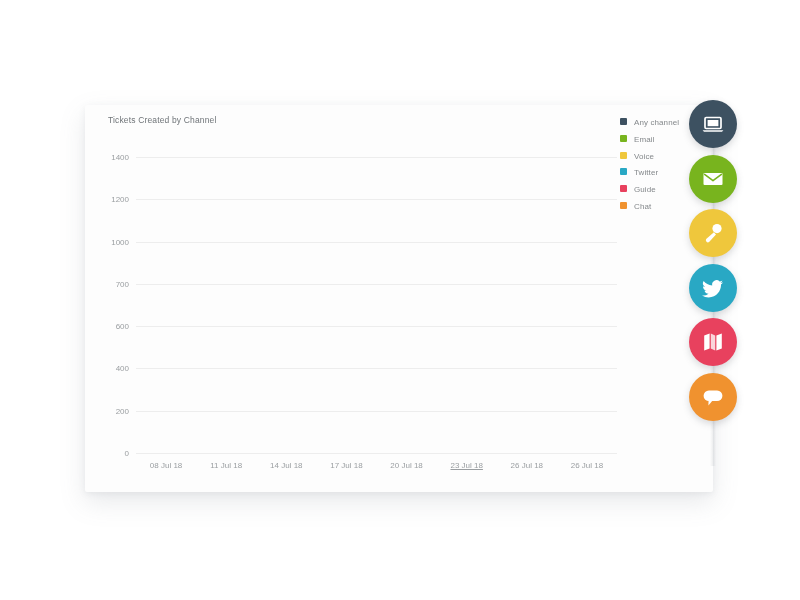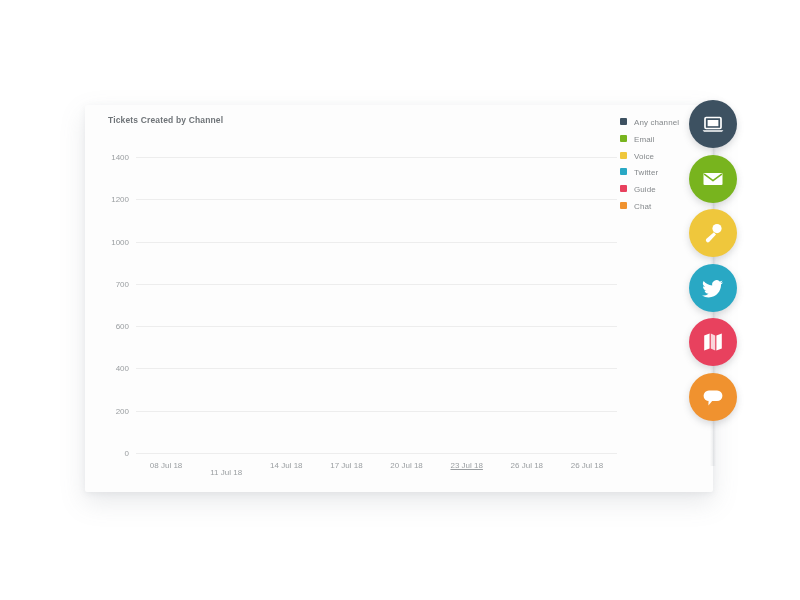--- a/index.html
+++ b/index.html
@@ -30,21 +30,20 @@
 
   
   #chart-title {
     position: absolute;
     left: 23px;
     top: 10px;
     font-size: 8.5px;
     color: #6f7478;
     letter-spacing: 0.15px;
     white-space: nowrap;
-    font-weight: bold;
   }
 
   
   #plot-area {
     position: absolute;
     left: 51px;
     top: 52px;
     width: 481px;
     height: 296px;
   }
@@ -169,21 +168,21 @@
       <div class="gridline" style="top: 253.714px;"></div>
       <div class="gridline" style="top: 211.429px;"></div>
       <div class="gridline" style="top: 169.143px;"></div>
       <div class="gridline" style="top: 126.857px;"></div>
       <div class="gridline" style="top: 84.5714px;"></div>
       <div class="gridline" style="top: 42.2857px;"></div>
       <div class="gridline" style="top: 0px;"></div>
     </div>
   <div id="x-axis-labels">
       <div class="x-tick-label" style="left: 30.0625px;">08 Jul 18</div>
-      <div class="x-tick-label" style="left: 90.1875px; margin-top: 7px;">11 Jul 18</div>
+      <div class="x-tick-label" style="left: 90.1875px;">11 Jul 18</div>
       <div class="x-tick-label" style="left: 150.312px;">14 Jul 18</div>
       <div class="x-tick-label" style="left: 210.438px;">17 Jul 18</div>
       <div class="x-tick-label" style="left: 270.562px;">20 Jul 18</div>
       <div class="x-tick-label" style="left: 330.688px; text-decoration: underline;">23 Jul 18</div>
       <div class="x-tick-label" style="left: 390.812px;">26 Jul 18</div>
       <div class="x-tick-label" style="left: 450.938px;">26 Jul 18</div>
     </div>
 
   <div id="chart-legend">
       <div class="legend-item">

